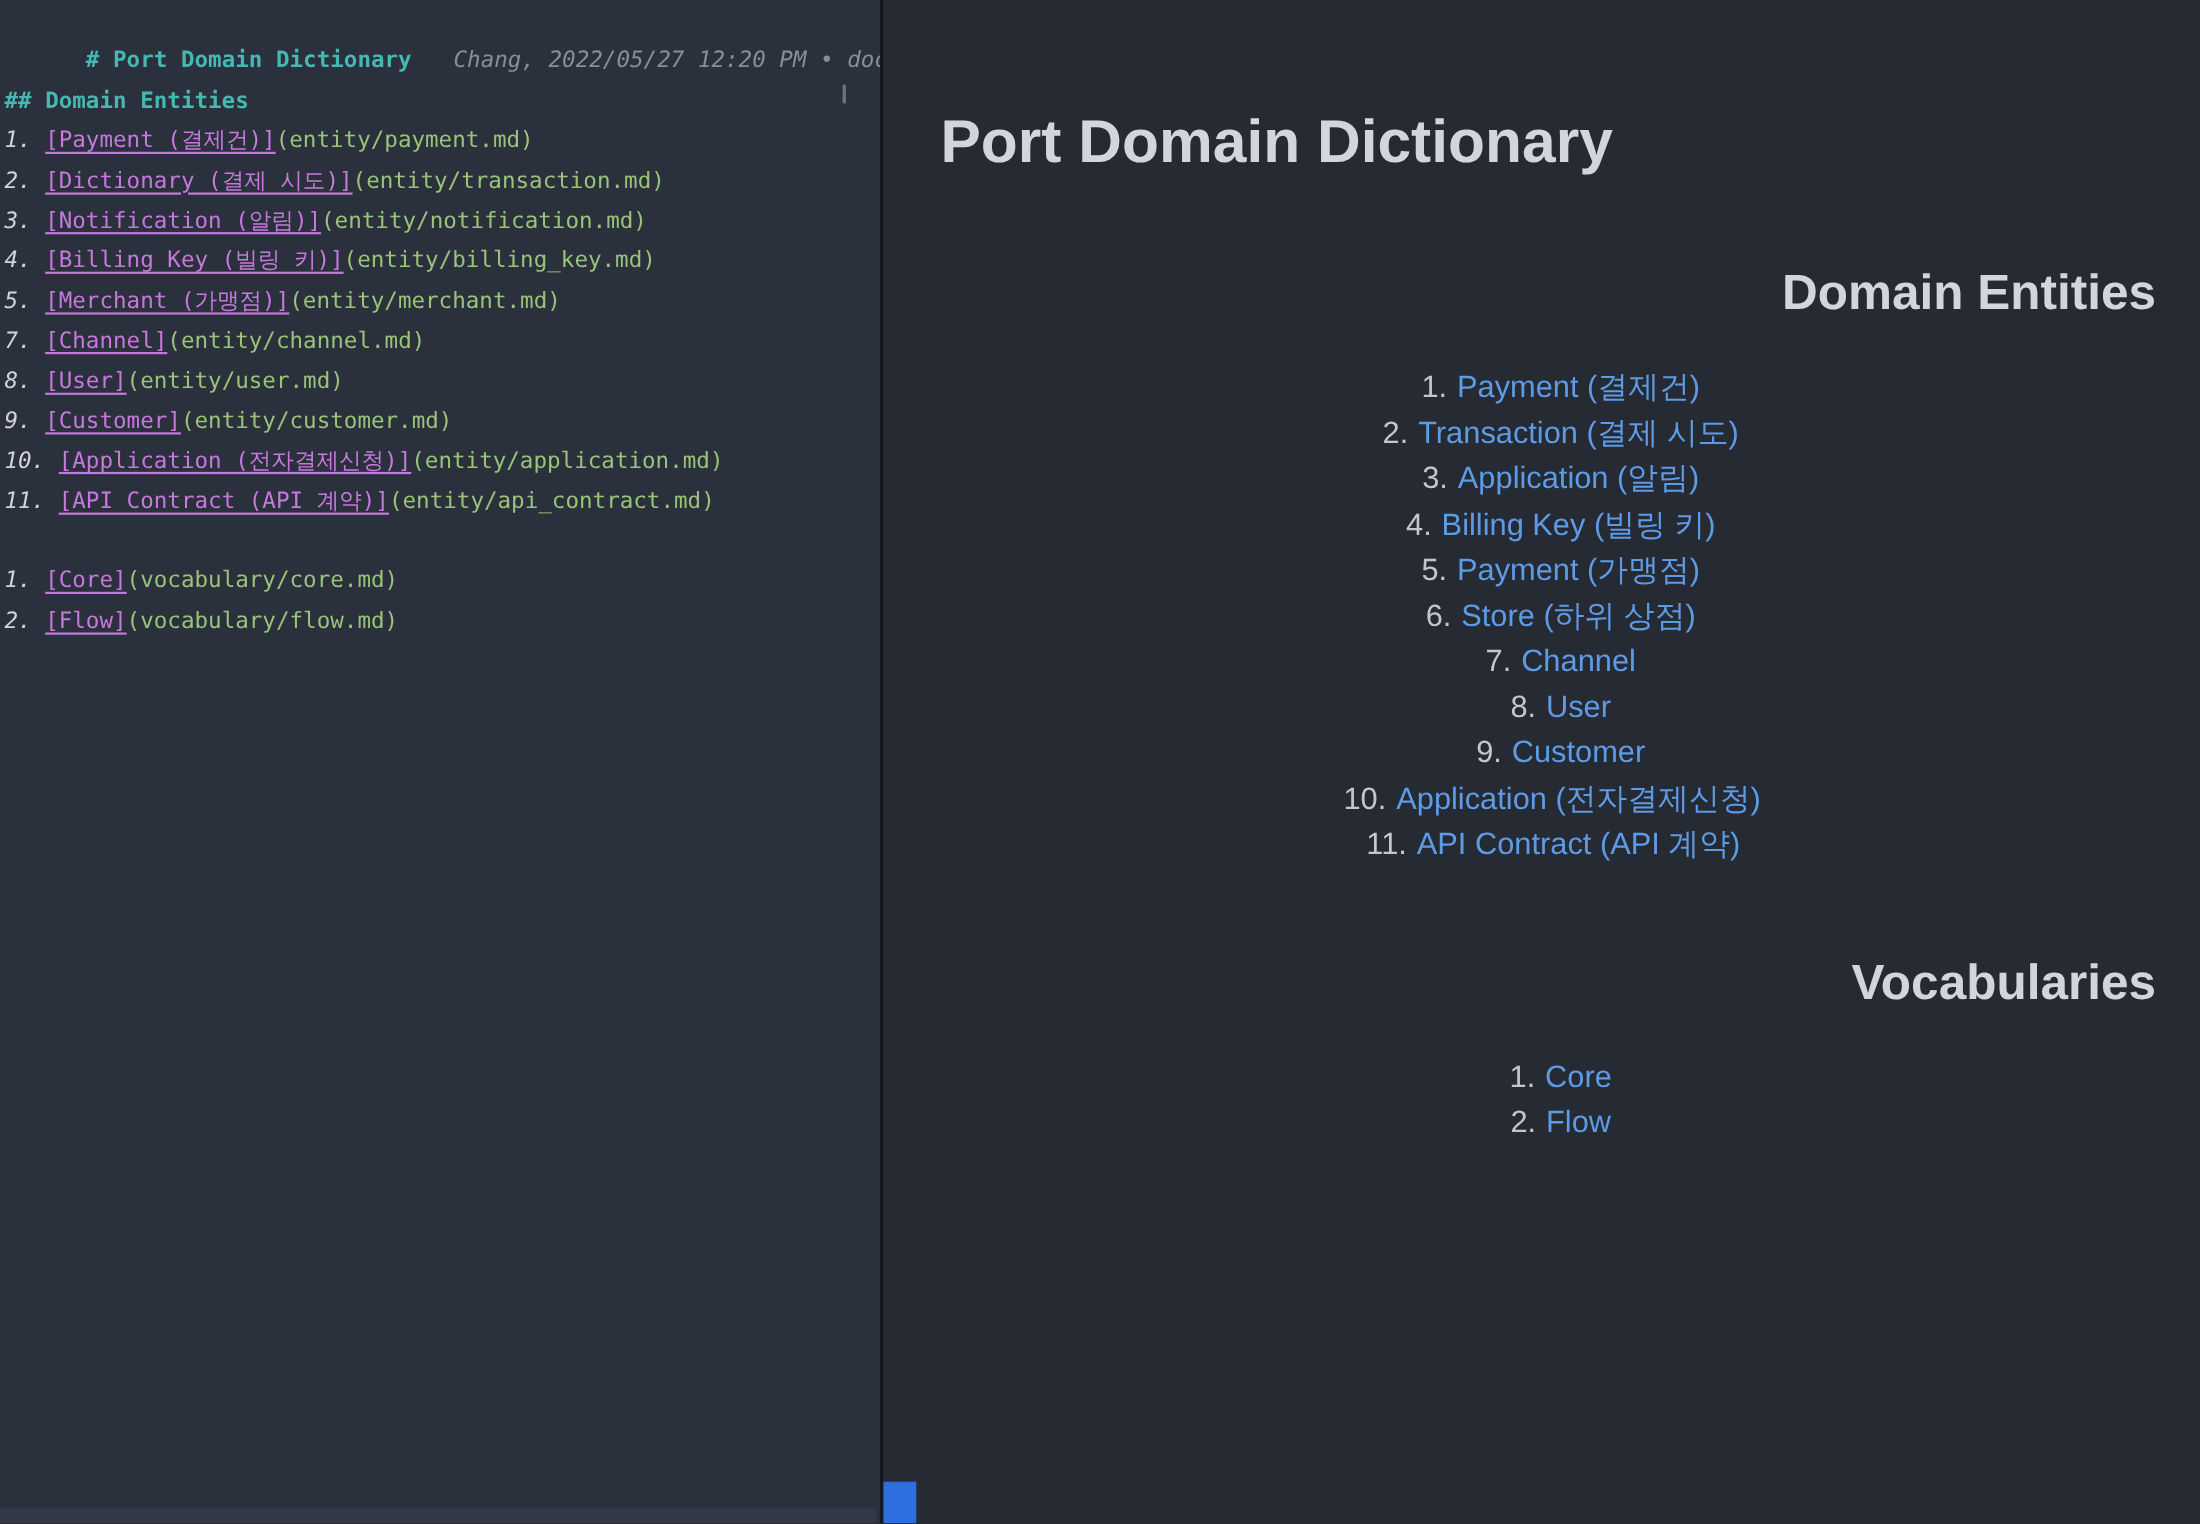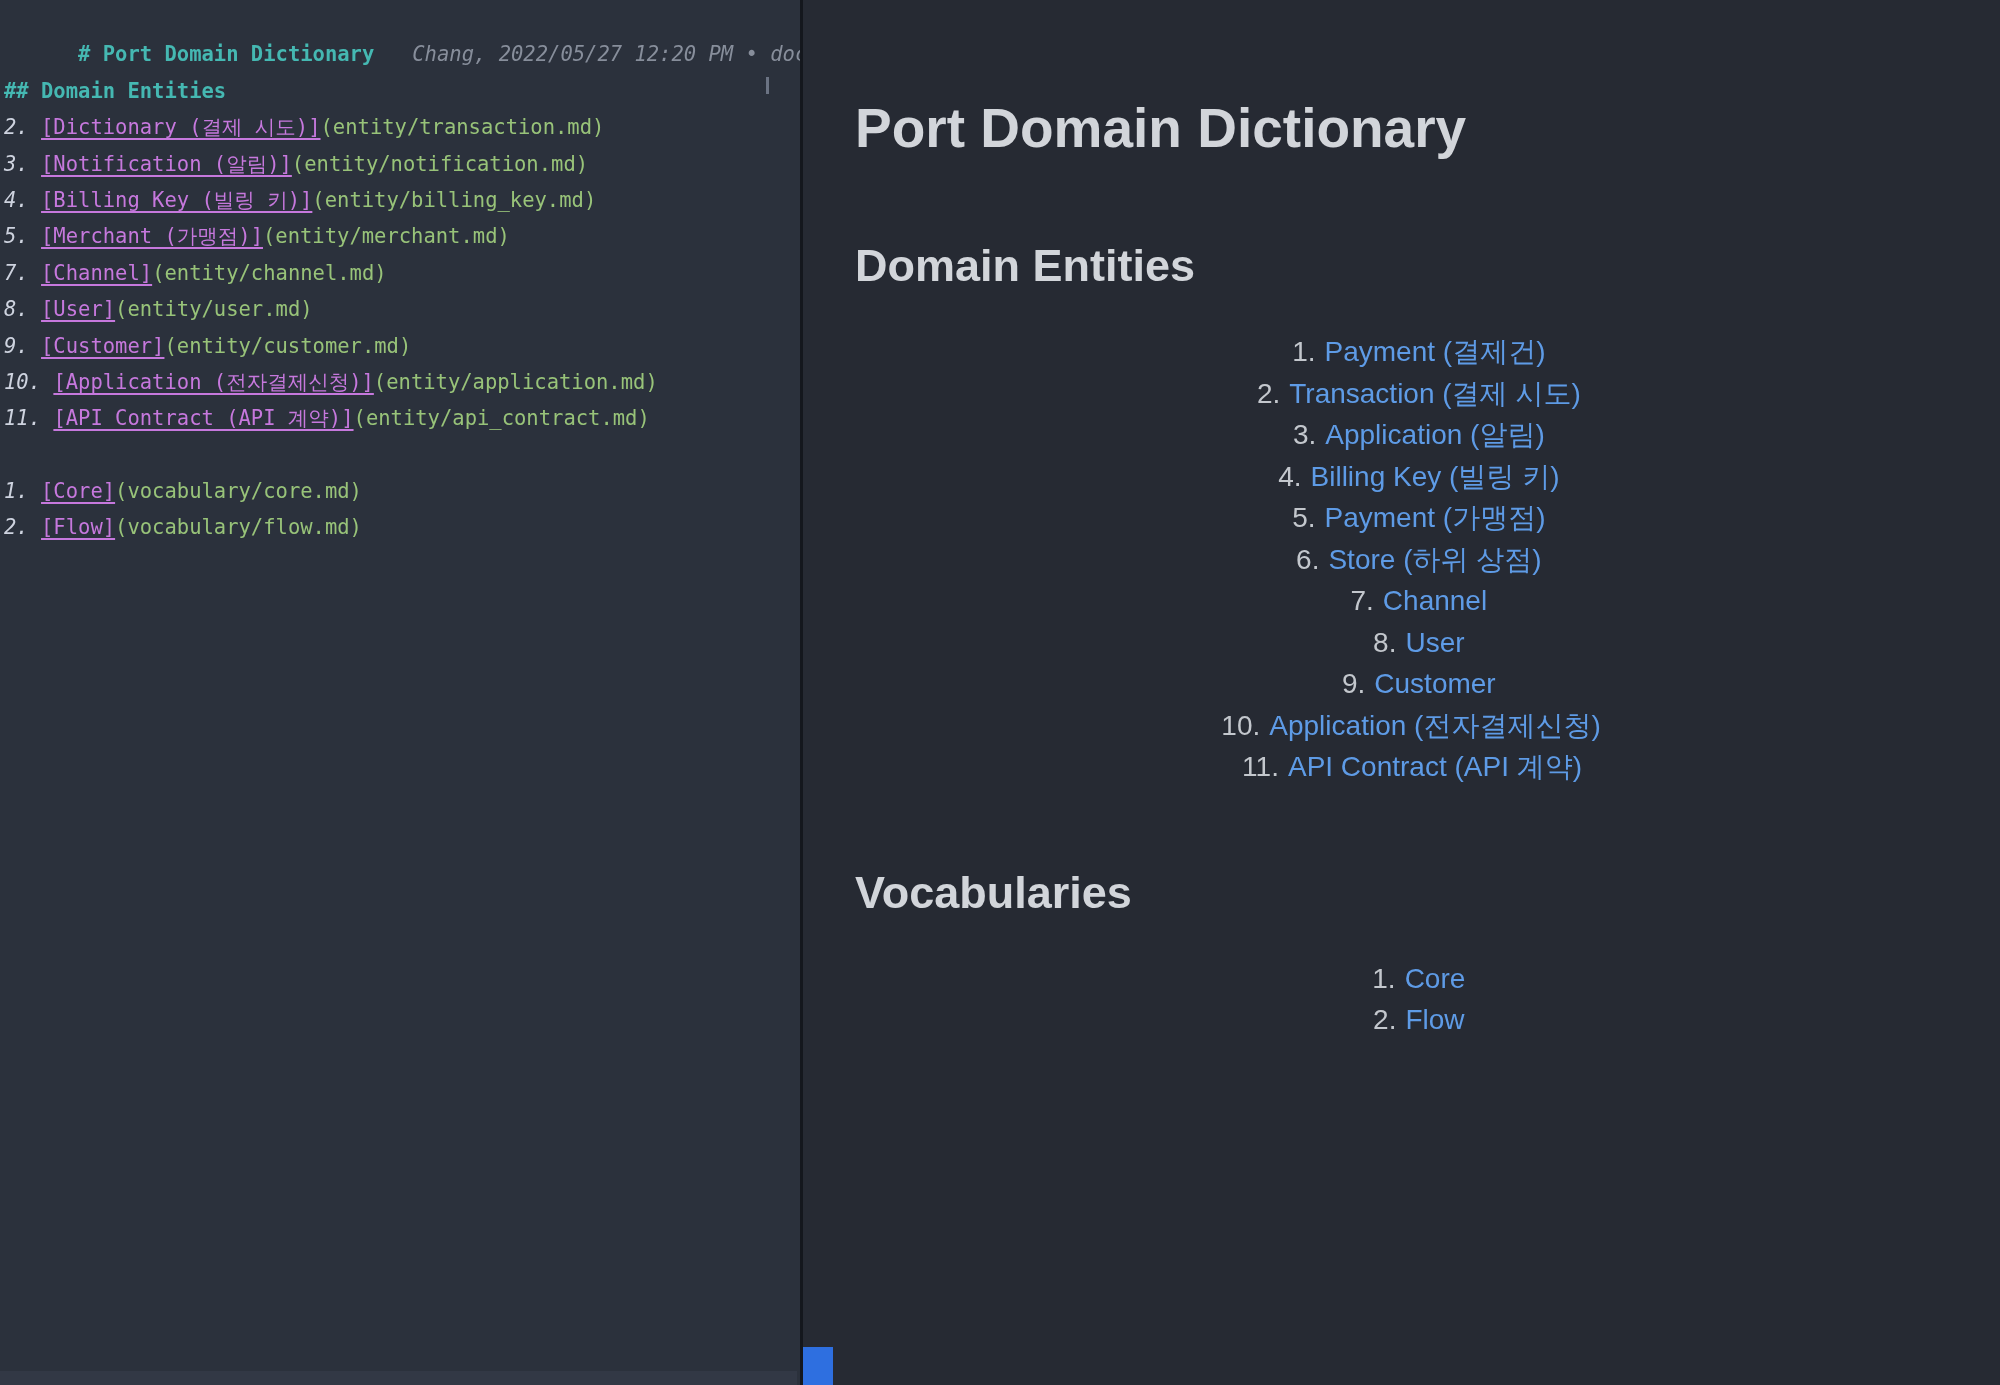--- a/index.html
+++ b/index.html
@@ -61,20 +61,21 @@
     font-size: 55px; font-weight: bold;
     color: #d2d5da;
     line-height: 1.2;
     margin: 0;
   }
   .preview h2 {
     font-size: 45px; font-weight: bold;
     color: #d2d5da;
     line-height: 54px;
     margin: 78px 0 0 0;
+    text-align: right;
   }
   .preview ol {
     list-style: none;
     counter-reset: n;
     margin: 38px 0 16px 0;
     text-align: center;
   }
   .preview li {
     counter-increment: n;
     font-size: 28px;
@@ -101,20 +102,21 @@
 
 <div class="app">
 
   <div class="editor">
     <div class="line">
       <span class="md-h1"># Port Domain Dictionary</span><span class="meta">Chang, 2022/05/27 12:20 PM • docs:</span>
     </div>
     <div id="editor-lines">
         <div class="line"> </div>
         <div class="line"><span class="md-h2">## Domain Entities</span></div>
+        <div class="line"><span class="num">1. </span><a class="md-link">[Payment (결제건)]</a><span class="md-url">(entity/payment.md)</span></div>
         <div class="line"><span class="num">2. </span><a class="md-link">[Dictionary (결제 시도)]</a><span class="md-url">(entity/transaction.md)</span></div>
         <div class="line"><span class="num">3. </span><a class="md-link">[Notification (알림)]</a><span class="md-url">(entity/notification.md)</span></div>
         <div class="line"><span class="num">4. </span><a class="md-link">[Billing Key (빌링 키)]</a><span class="md-url">(entity/billing_key.md)</span></div>
         <div class="line"><span class="num">5. </span><a class="md-link">[Merchant (가맹점)]</a><span class="md-url">(entity/merchant.md)</span></div>
         <div class="line"><span class="num">7. </span><a class="md-link">[Channel]</a><span class="md-url">(entity/channel.md)</span></div>
         <div class="line"><span class="num">8. </span><a class="md-link">[User]</a><span class="md-url">(entity/user.md)</span></div>
         <div class="line"><span class="num">9. </span><a class="md-link">[Customer]</a><span class="md-url">(entity/customer.md)</span></div>
         <div class="line"><span class="num">10. </span><a class="md-link">[Application (전자결제신청)]</a><span class="md-url">(entity/application.md)</span></div>
         <div class="line"><span class="num">11. </span><a class="md-link">[API Contract (API 계약)]</a><span class="md-url">(entity/api_contract.md)</span></div>
         <div class="line"> </div>

